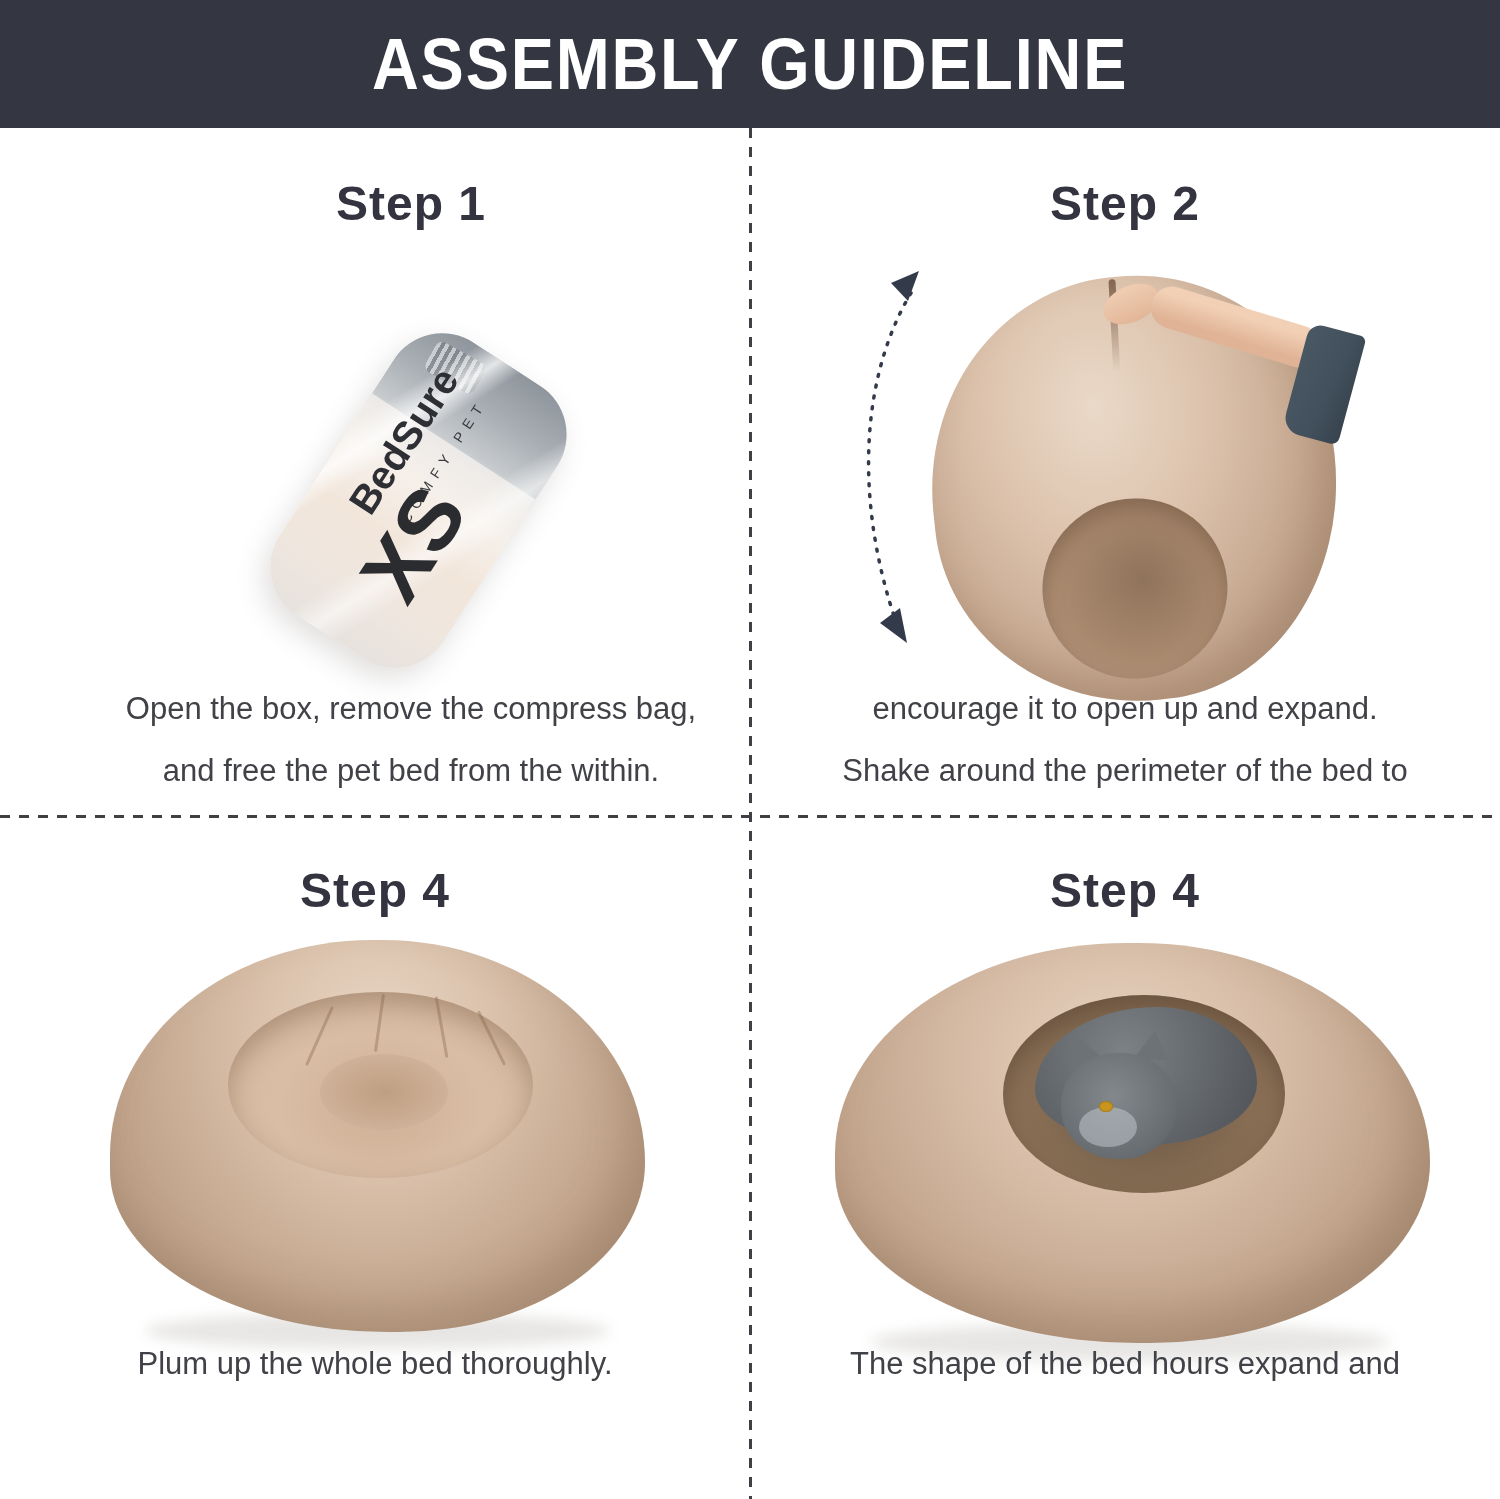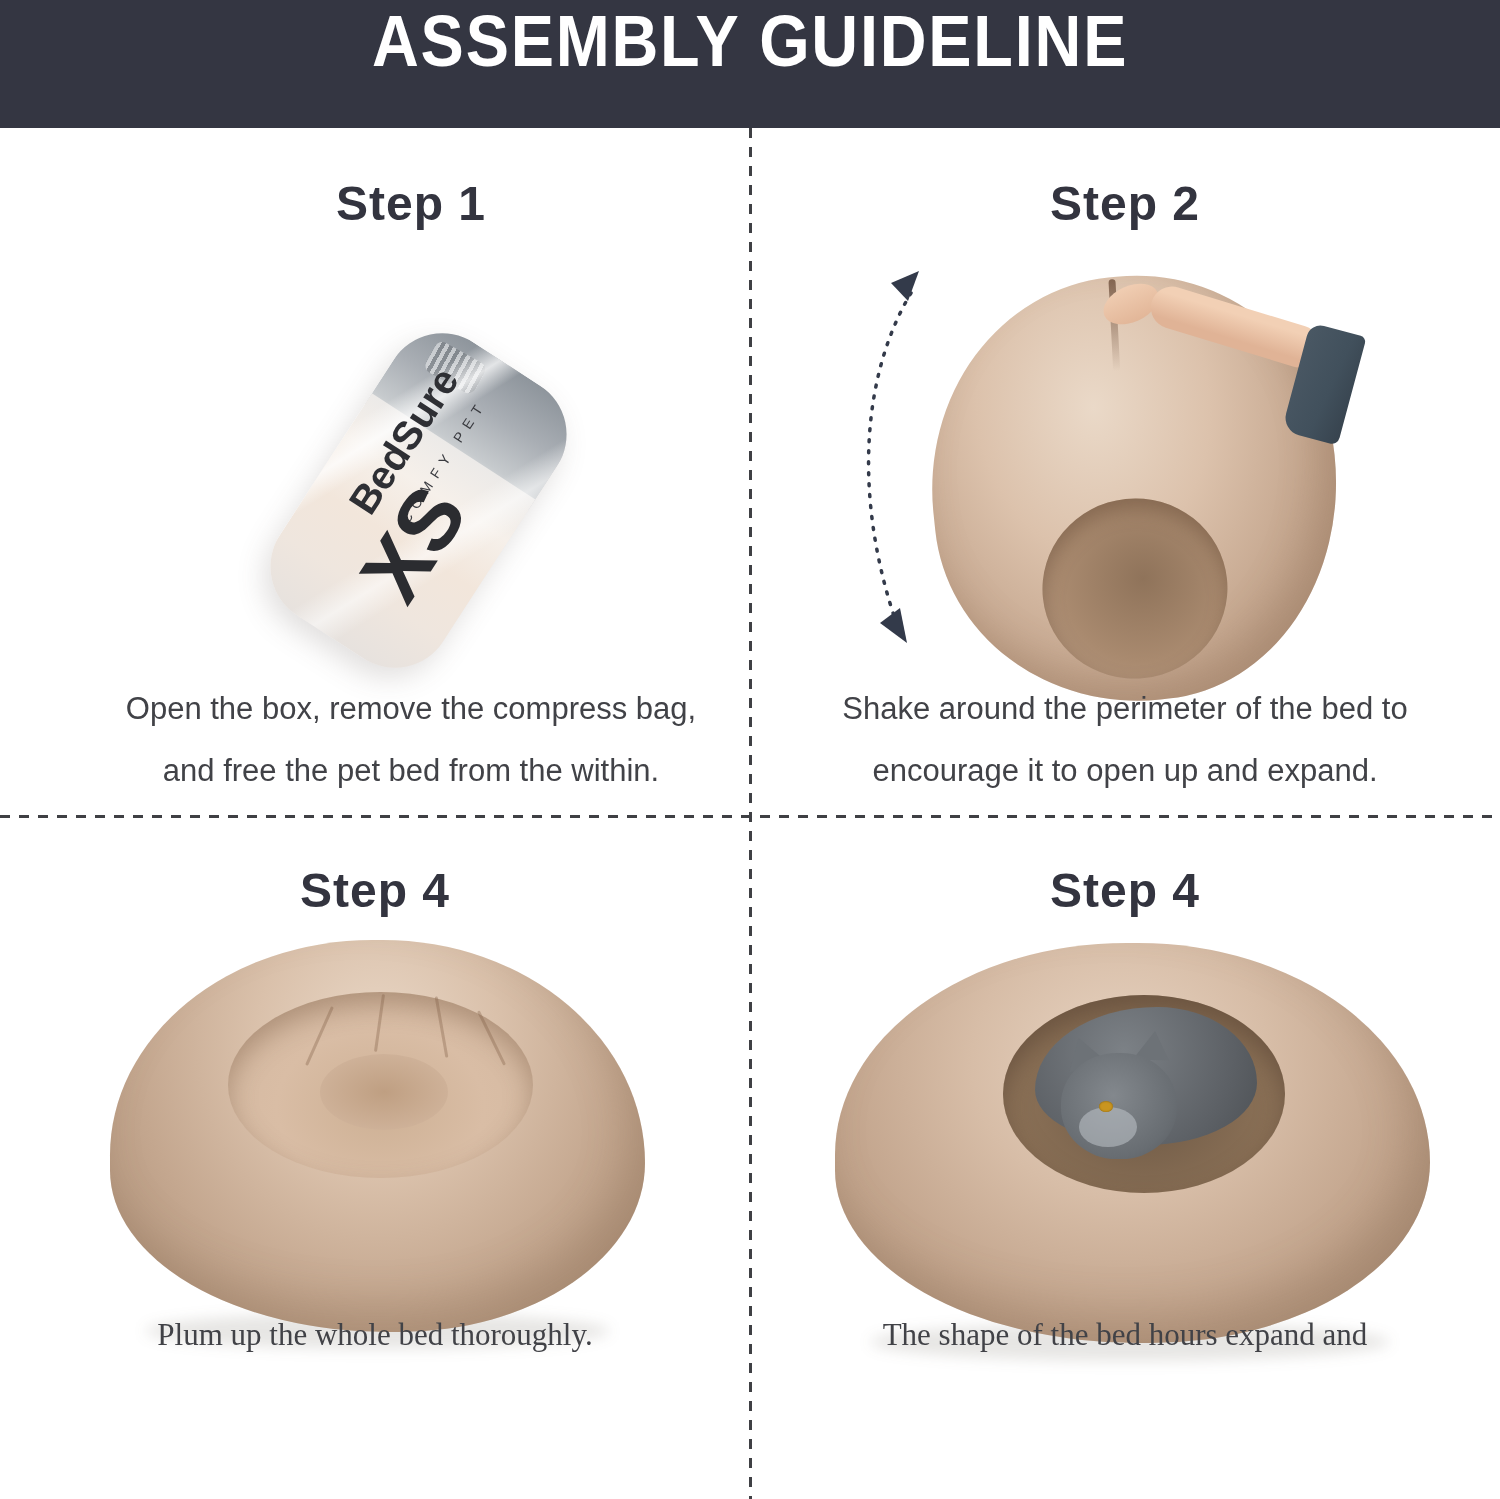--- a/index.html
+++ b/index.html
@@ -9,42 +9,42 @@
     --cat-gray:#676c71; --skin:#ecc6aa; --sleeve:#41505c;
     --bag-gray:#9aa1a8; --bag-body:#f3ece5; --bag-text:#2e2f34;
   }
   *{margin:0;padding:0;box-sizing:border-box;}
   html,body{width:1500px;height:1499px;background:#ffffff;overflow:hidden;
     font-family:"Liberation Sans", sans-serif;}
   .canvas{position:relative;width:1500px;height:1499px;background:#fff;}
 
   
   .header{position:absolute;left:0;top:0;width:1500px;height:128px;
-    background:var(--header-bg);display:flex;align-items:flex-start;justify-content:center;}
+    background:var(--header-bg);display:flex;align-items:center;justify-content:center;}
   .header h1{color:var(--header-text);font-size:72px;font-weight:700;letter-spacing:2px;
     transform:scaleX(0.9);white-space:nowrap;}
 
   
   .v-divider{position:absolute;left:749px;top:128px;width:3px;height:1371px;
     background:repeating-linear-gradient(to bottom,var(--divider) 0 10px,transparent 10px 19px);}
   .h-divider{position:absolute;left:0;top:815px;width:1500px;height:3px;
     background:repeating-linear-gradient(to right,var(--divider) 0 10px,transparent 10px 19px);}
 
   
   .quad{position:absolute;width:750px;overflow:hidden;}
   .q1{left:0;   top:128px;height:687px;margin-left:36px;}
   .q2{left:750px;top:128px;height:687px;}
   .q3{left:0;   top:815px;height:684px;}
   .q4{left:750px;top:815px;height:684px;}
   .step-title{position:absolute;left:0;width:750px;text-align:center;top:48px;
     font-size:48px;font-weight:700;color:var(--step-title);letter-spacing:1px;}
   .caption{position:absolute;left:0;width:750px;text-align:center;
     color:var(--caption-text);font-size:31px;font-weight:300;line-height:62px;}
   .q1 .caption,.q2 .caption{top:550px;}
-  .q3 .caption,.q4 .caption{top:489px;font-family:Liberation Serif, serif;}
+  .q3 .caption,.q4 .caption{top:518px;}
   .cap-line{display:block;}
 
   
   .bag-wrap{position:absolute;left:215px;top:190px;width:340px;height:370px;}
   .bag{position:absolute;left:70px;top:20px;width:195px;height:325px;border-radius:58px;
     transform:rotate(33deg);overflow:hidden;
     box-shadow:0 12px 28px rgba(90,80,70,.18), inset -8px -6px 18px rgba(150,130,115,.18);}
   .bag-cap{position:absolute;left:0;top:0;width:100%;height:34%;
     background:linear-gradient(180deg,#8e959c 0%,#a9aeb4 45%,#c6cacd 85%,#dcdedf 100%);}
   .bag-cap-rib{position:absolute;left:28px;top:14px;width:56px;height:34px;border-radius:8px;
@@ -168,22 +168,22 @@
       </svg>
       <div class="bed2">
         <div class="bed2-crease"></div>
         <div class="bed2-hole"></div>
       </div>
       <div class="fingers"></div>
       <div class="forearm"></div>
       <div class="sleeve"></div>
     </div>
     <p class="caption">
+      <span class="cap-line">encourage it to open up and expand.</span>
       <span class="cap-line">Shake around the perimeter of the bed to</span>
-      <span class="cap-line">encourage it to open up and expand.</span>
     </p>
   </section>
 
   <section class="quad q3">
     <h2 class="step-title">Step 4</h2>
     <div class="illust">
       <div class="bed-shadow" style="left:145px;top:498px;width:465px;height:36px;"></div>
       <div class="bed3">
         <div class="bed3-inner">
           <div class="crease cr1"></div>

